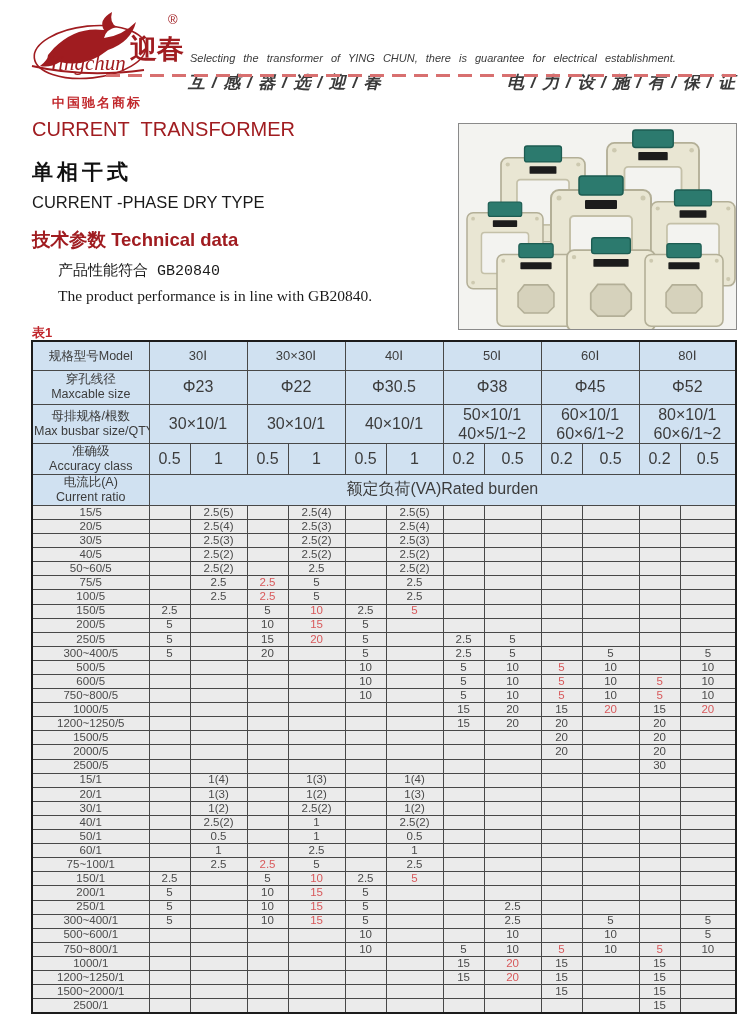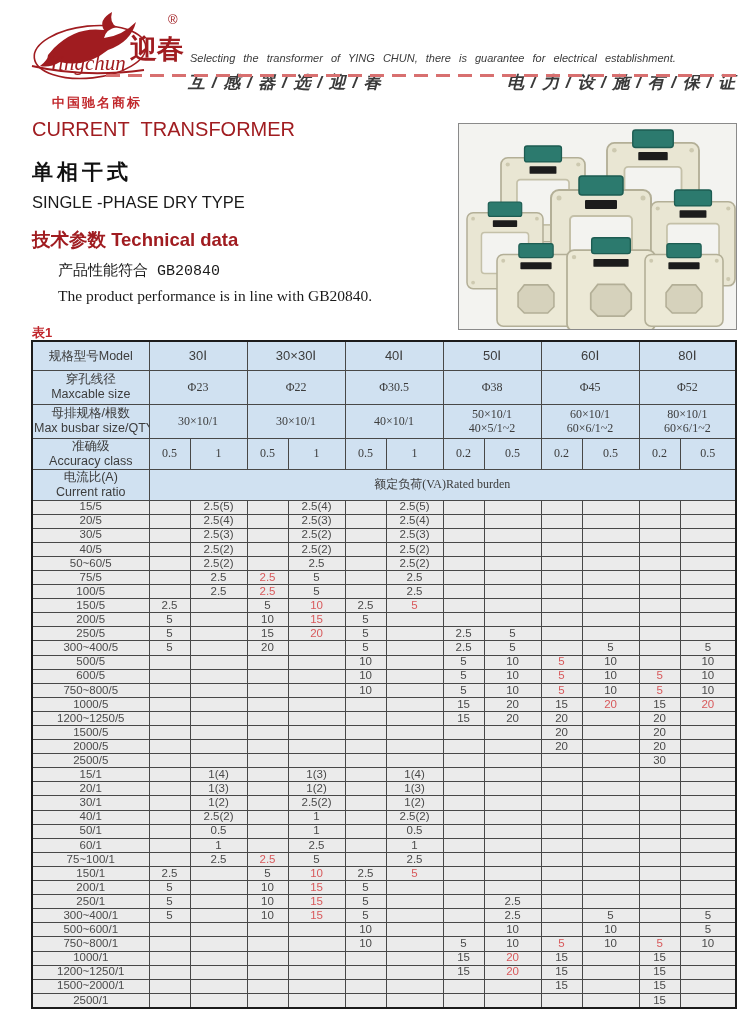--- a/index.html
+++ b/index.html
@@ -37,21 +37,21 @@
   .tbl-caption{position:absolute;left:32px;top:324px;font-size:13px;font-weight:bold;color:#c1272d;text-align:right;}
   .tbl-wrap{position:absolute;left:31px;top:340px;}
   table{border-collapse:collapse;table-layout:fixed;width:706px;border:2px solid #1c1c1c;}
   th,td{border:1px solid #484848;text-align:center;vertical-align:middle;
         overflow:hidden;white-space:nowrap;padding:0 1px;}
   .h-row th,.h-row td{background:#d0e1f1;color:#3c3c3c;font-weight:400;}
   .r-model{height:29px;} .r-cable{height:34px;} .r-busbar{height:34px;}
   .r-acc{height:31px;padding-left:32px;} .r-burden{height:29px;}
   .lbl{font-size:12.5px;line-height:1.15;margin-top:19px;}
   .model{font-size:13px;}
-  .val{font-size:12px;font-family:Liberation Serif, serif;}
+  .val{font-size:16px;}
   .two{line-height:1.2;}
   .d-row th,.d-row td{background:#ebebeb;color:#4a4a4a;font-weight:400;
                       font-size:11.5px;height:13.1px;line-height:1;}
   .d-row td.red{color:#d8595b;}
 </style>
 </head>
 <body>
 
 <div class="page">
 
@@ -70,21 +70,21 @@
   <div class="slogan-cn">
     <span>互 / 感 / 器 / 选 / 迎 / 春</span>
     <span>电 / 力 / 设 / 施 / 有 / 保 / 证</span>
   </div>
   <div class="slogan-en">Selecting the transformer of YING CHUN, there is guarantee for electrical establishment.</div>
   <div class="dash-line"></div>
 
   <div class="title-block">
     <div class="t-model-en">CURRENT TRANSFORMER</div>
     <div class="t-type-cn">单相干式</div>
-    <div class="t-type-en">SINGLE -PHASE DRY TYPE</div>
+    <div class="t-type-en">CURRENT -PHASE DRY TYPE</div>
     <div class="t-tech">技术参数  Technical data</div>
     <div class="t-std-cn">产品性能符合 GB20840</div>
     <div class="t-std-en">The product performance is in line with GB20840.</div>
   </div>
 
   <div class="photo-box">
     <svg width="277" height="205" viewBox="0 0 277 205">
       <defs>
         <g id="ct-frame">
           <rect x="0" y="14" width="100" height="100" rx="8" fill="#e9e6d3" stroke="#b3af97" stroke-width="2"></rect>

